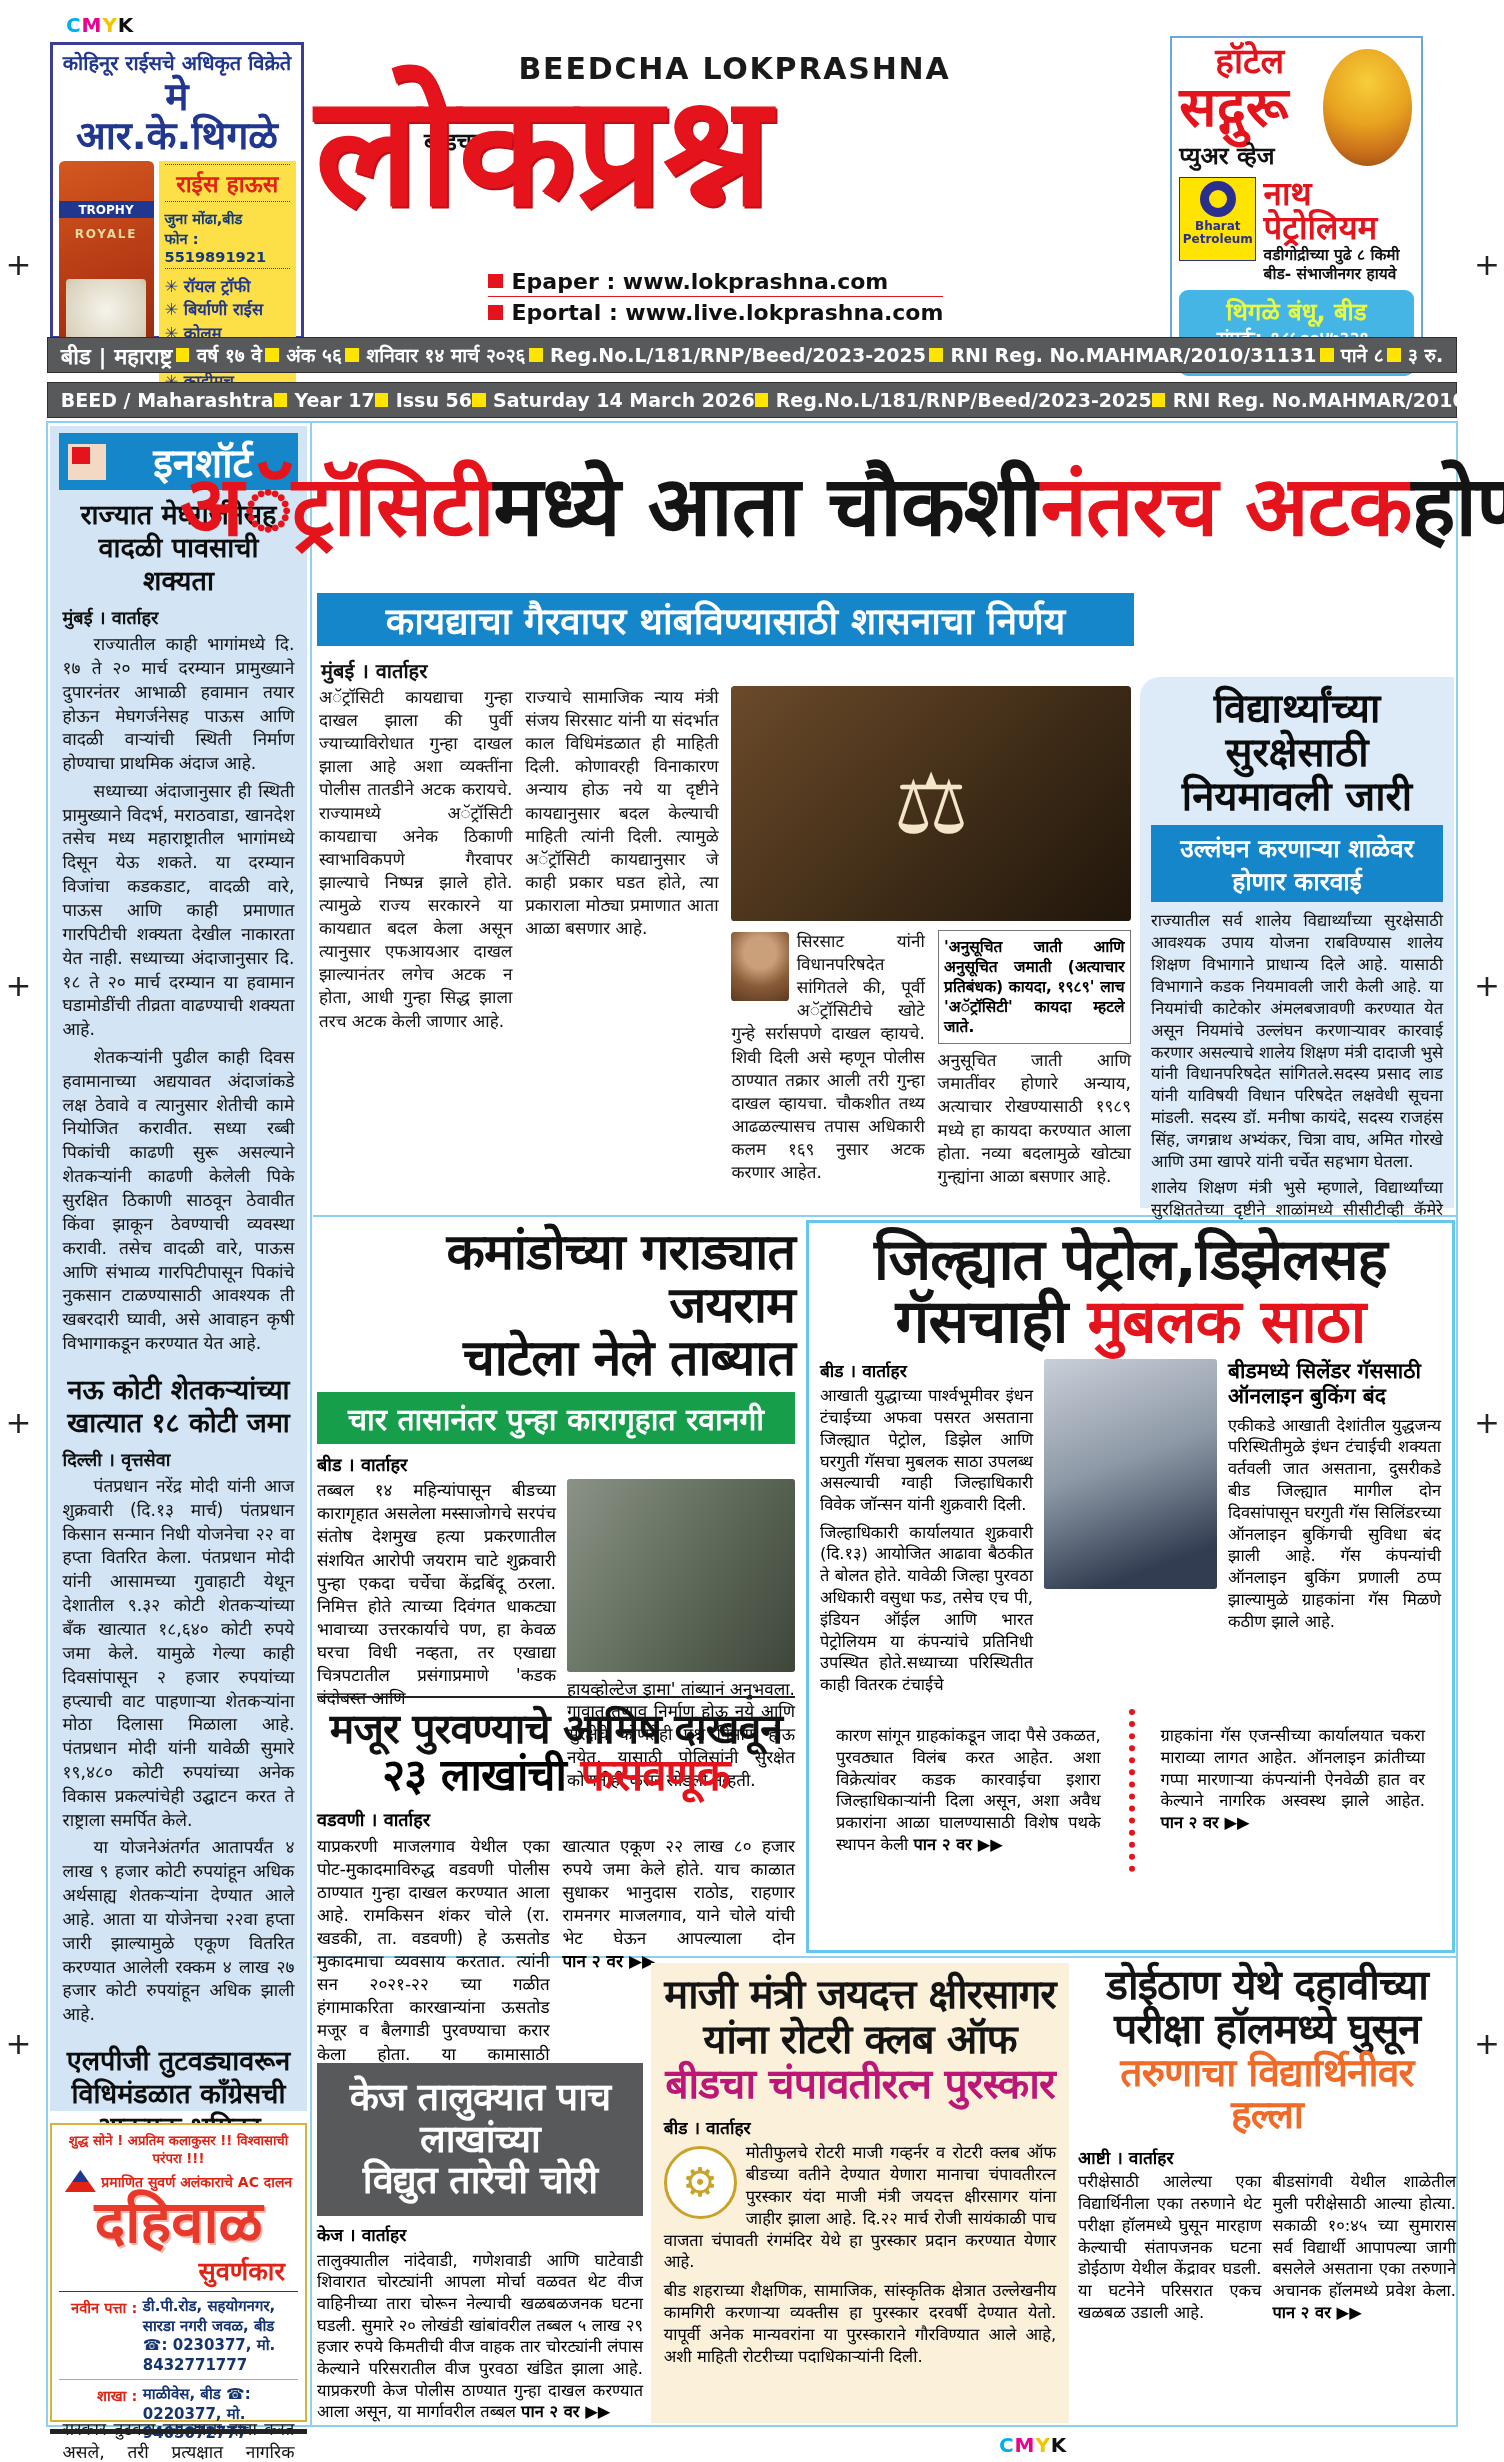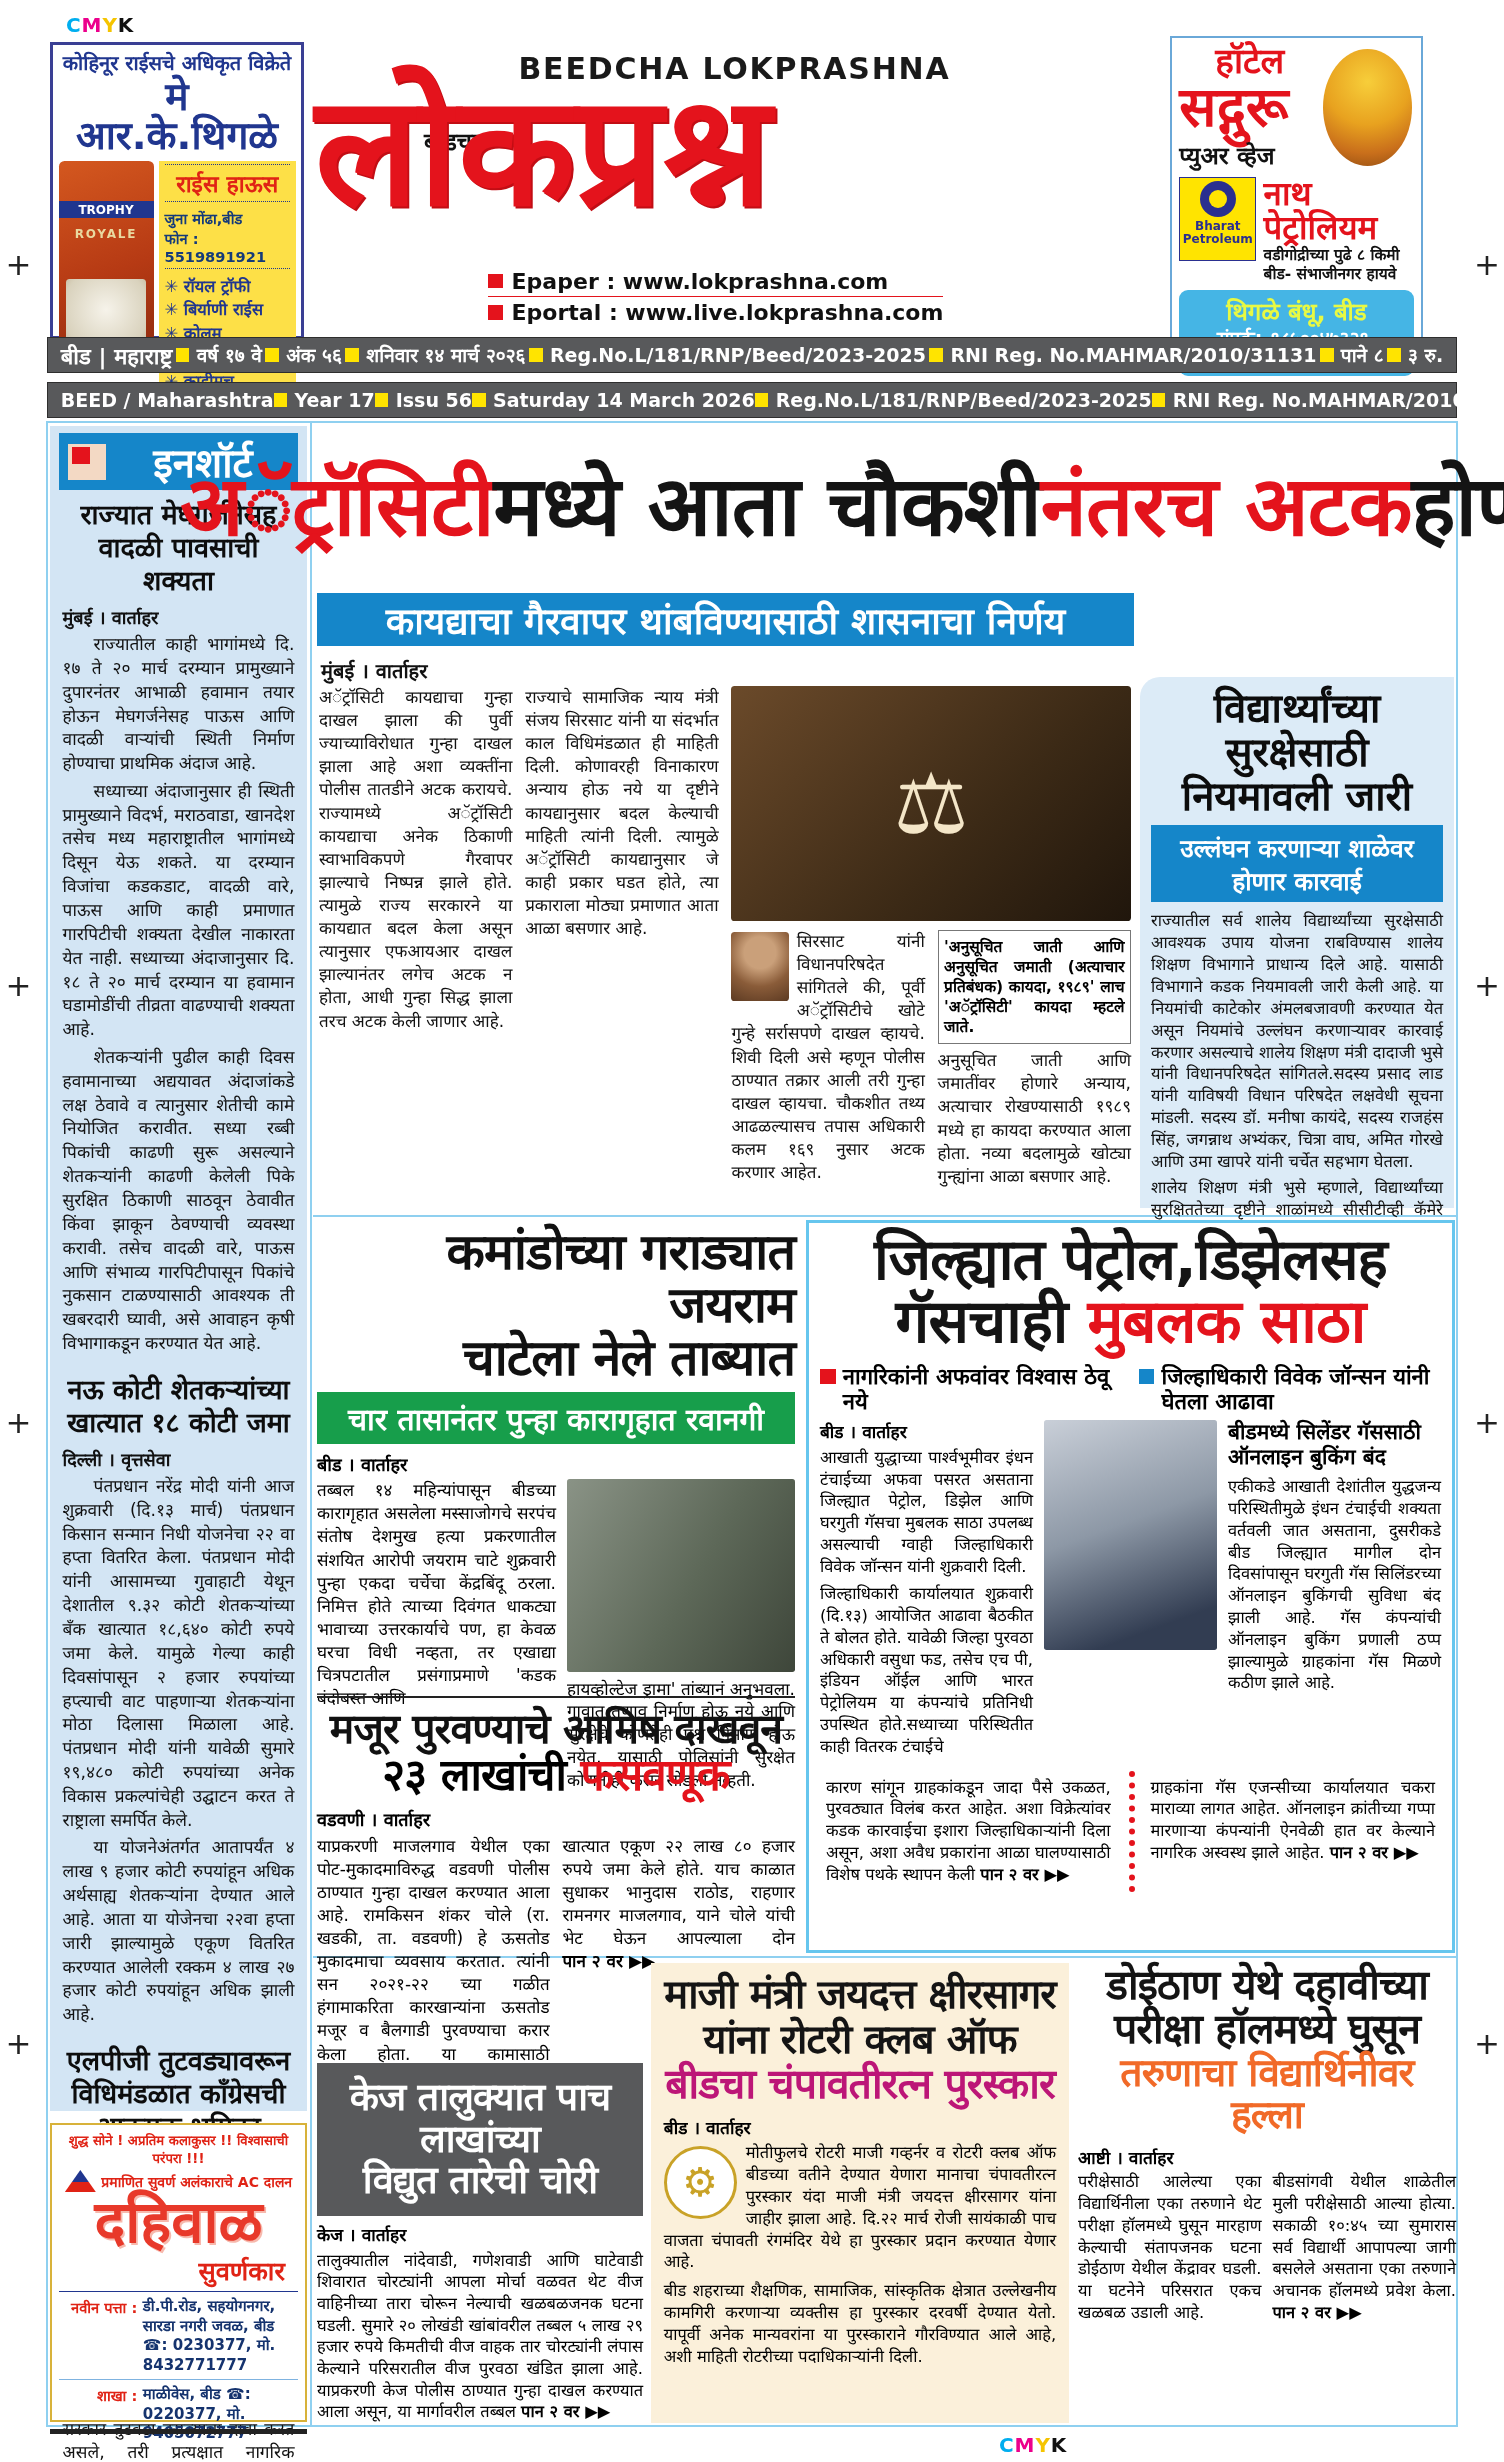--- a/index.html
+++ b/index.html
@@ -140,21 +140,21 @@
   .fb-sq{width:15.5px;height:15.5px;margin-top:4.6px;flex:none;}
   .fb-red{background:#e4131c;} .fb-blue{background:#1586c9;}
   .fuel-mid{display:flex;gap:11px;margin-top:5.5px;}
   .fuel-mid p{margin:0 0 5.5px;font-size:16.4px;line-height:1.33;text-align:justify;}
   .fuel-by{font-weight:800;font-size:17.3px;margin-bottom:3.6px;}
   .fuel-photo{width:173px;height:230px;flex:none;background:linear-gradient(160deg,#c9cfd8,#8d98a6 45%,#323d52 85%);border-radius:2.7px;}
   .fuel-side-h{font-weight:800;font-size:21px;line-height:1.2;margin-bottom:5.5px;}
   .fuel-bot{display:flex;gap:12.8px;margin-top:7.3px;}
   .fuel-bot .colL{flex:1;}
   .fuel-bot .colR{flex:1;border-left:6.4px dotted #e4131c;padding-left:9px;}
-  .fuel-bot p{margin:6px;font-size:16.4px;line-height:1.33;text-align:justify;}
+  .fuel-bot p{margin:16px;font-size:16.4px;line-height:1.33;text-align:justify;}
 
   
   .kej-box{left:317px;top:2063px;width:326px;height:153px;background:#58595b;color:#fff;display:flex;align-items:center;justify-content:center;text-align:center;font-weight:800;font-size:38px;line-height:1.1;letter-spacing:-0.9px;padding:0 7.3px;box-sizing:border-box;}
   .kej-txt{left:317px;top:2223px;width:326px;}
   .kej-txt .by{font-weight:800;font-size:17.3px;}
   .kej-txt p{margin:3.6px 0 0;font-size:16.4px;line-height:1.32;text-align:justify;}
 
   
   .rotary{left:651px;top:1963px;width:418px;height:460px;background:#fbf0da;box-sizing:border-box;padding:9px 12.8px;}
   .rot-h{font-weight:800;font-size:40px;color:#141414;text-align:center;line-height:1.12;letter-spacing:-0.9px;}
@@ -407,30 +407,20 @@
     <div class="lab-by">वडवणी । वार्ताहर</div>
     <div class="lab-cols">
       <p>याप्रकरणी माजलगाव येथील एका पोट-मुकादमाविरुद्ध वडवणी पोलीस ठाण्यात गुन्हा दाखल करण्यात आला आहे. रामकिसन शंकर चोले (रा. खडकी, ता. वडवणी) हे ऊसतोड मुकादमाचा व्यवसाय करतात. त्यांनी सन २०२१-२२ च्या गळीत हंगामाकरिता कारखान्यांना ऊसतोड मजूर व बैलगाडी पुरवण्याचा करार केला होता. या कामासाठी कारखान्याकडून मजूर पुरवण्यासाठी</p>
       <p><span>खात्यात एकूण २२ लाख ८० हजार रुपये जमा केले होते. याच काळात सुधाकर भानुदास राठोड, राहणार रामनगर माजलगाव, याने चोले यांची भेट घेऊन आपल्याला दोन</span> <span class="more">पान २ वर ▶▶</span></p>
     </div>
   </div>
 
   <div class="abs fuel">
     <div class="fuel-h1">जिल्ह्यात पेट्रोल,डिझेलसह</div>
     <div class="fuel-h2"><span>गॅसचाही </span><span class="r">मुबलक साठा</span></div>
-    <div class="fuel-bullets">
-      <div class="fb-it">
-          <span class="fb-sq fb-red"></span>
-          <span>नागरिकांनी अफवांवर विश्वास ठेवू नये</span>
-        </div>
-      <div class="fb-it">
-          <span class="fb-sq fb-blue"></span>
-          <span>जिल्हाधिकारी विवेक जॉन्सन यांनी घेतला आढावा</span>
-        </div>
-    </div>
     <div class="fuel-mid">
       <div style="flex:1;">
         <div class="fuel-by">बीड । वार्ताहर</div>
         <p>आखाती युद्धाच्या पार्श्वभूमीवर इंधन टंचाईच्या अफवा पसरत असताना जिल्ह्यात पेट्रोल, डिझेल आणि घरगुती गॅसचा मुबलक साठा उपलब्ध असल्याची ग्वाही जिल्हाधिकारी विवेक जॉन्सन यांनी शुक्रवारी दिली.</p>
         <p>जिल्हाधिकारी कार्यालयात शुक्रवारी (दि.१३) आयोजित आढावा बैठकीत ते बोलत होते. यावेळी जिल्हा पुरवठा अधिकारी वसुधा फड, तसेच एच पी, इंडियन ऑईल आणि भारत पेट्रोलियम या कंपन्यांचे प्रतिनिधी उपस्थित होते.सध्याच्या परिस्थितीत काही वितरक टंचाईचे</p>
       </div>
       <div class="fuel-photo"></div>
       <div style="flex:1;">
         <div class="fuel-side-h">बीडमध्ये सिलेंडर गॅससाठी ऑनलाइन बुकिंग बंद</div>
         <p>एकीकडे आखाती देशांतील युद्धजन्य परिस्थितीमुळे इंधन टंचाईची शक्यता वर्तवली जात असताना, दुसरीकडे बीड जिल्ह्यात मागील दोन दिवसांपासून घरगुती गॅस सिलिंडरच्या ऑनलाइन बुकिंगची सुविधा बंद झाली आहे. गॅस कंपन्यांची ऑनलाइन बुकिंग प्रणाली ठप्प झाल्यामुळे ग्राहकांना गॅस मिळणे कठीण झाले आहे.</p>

